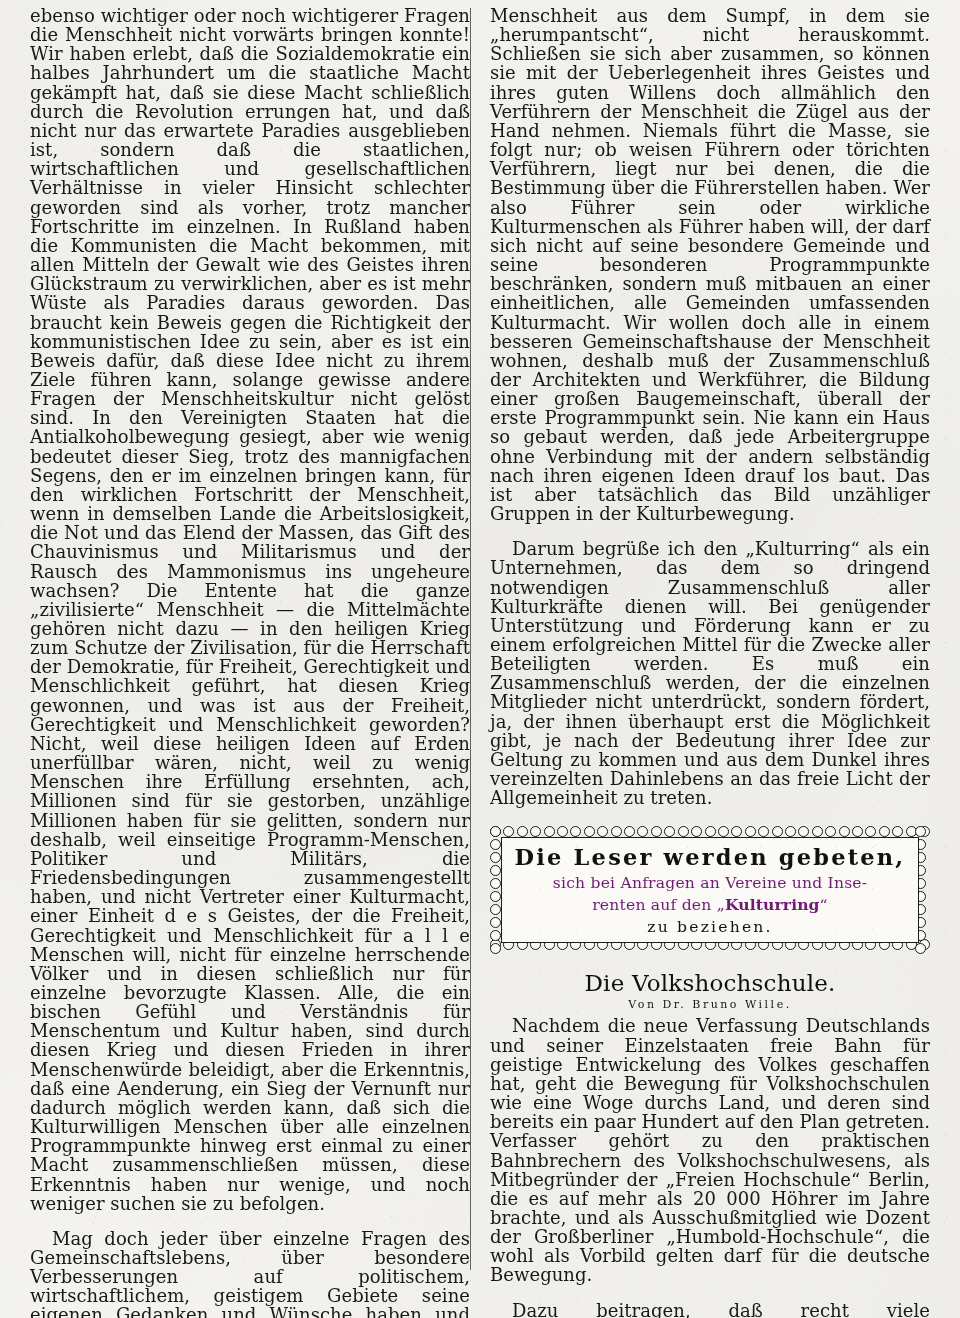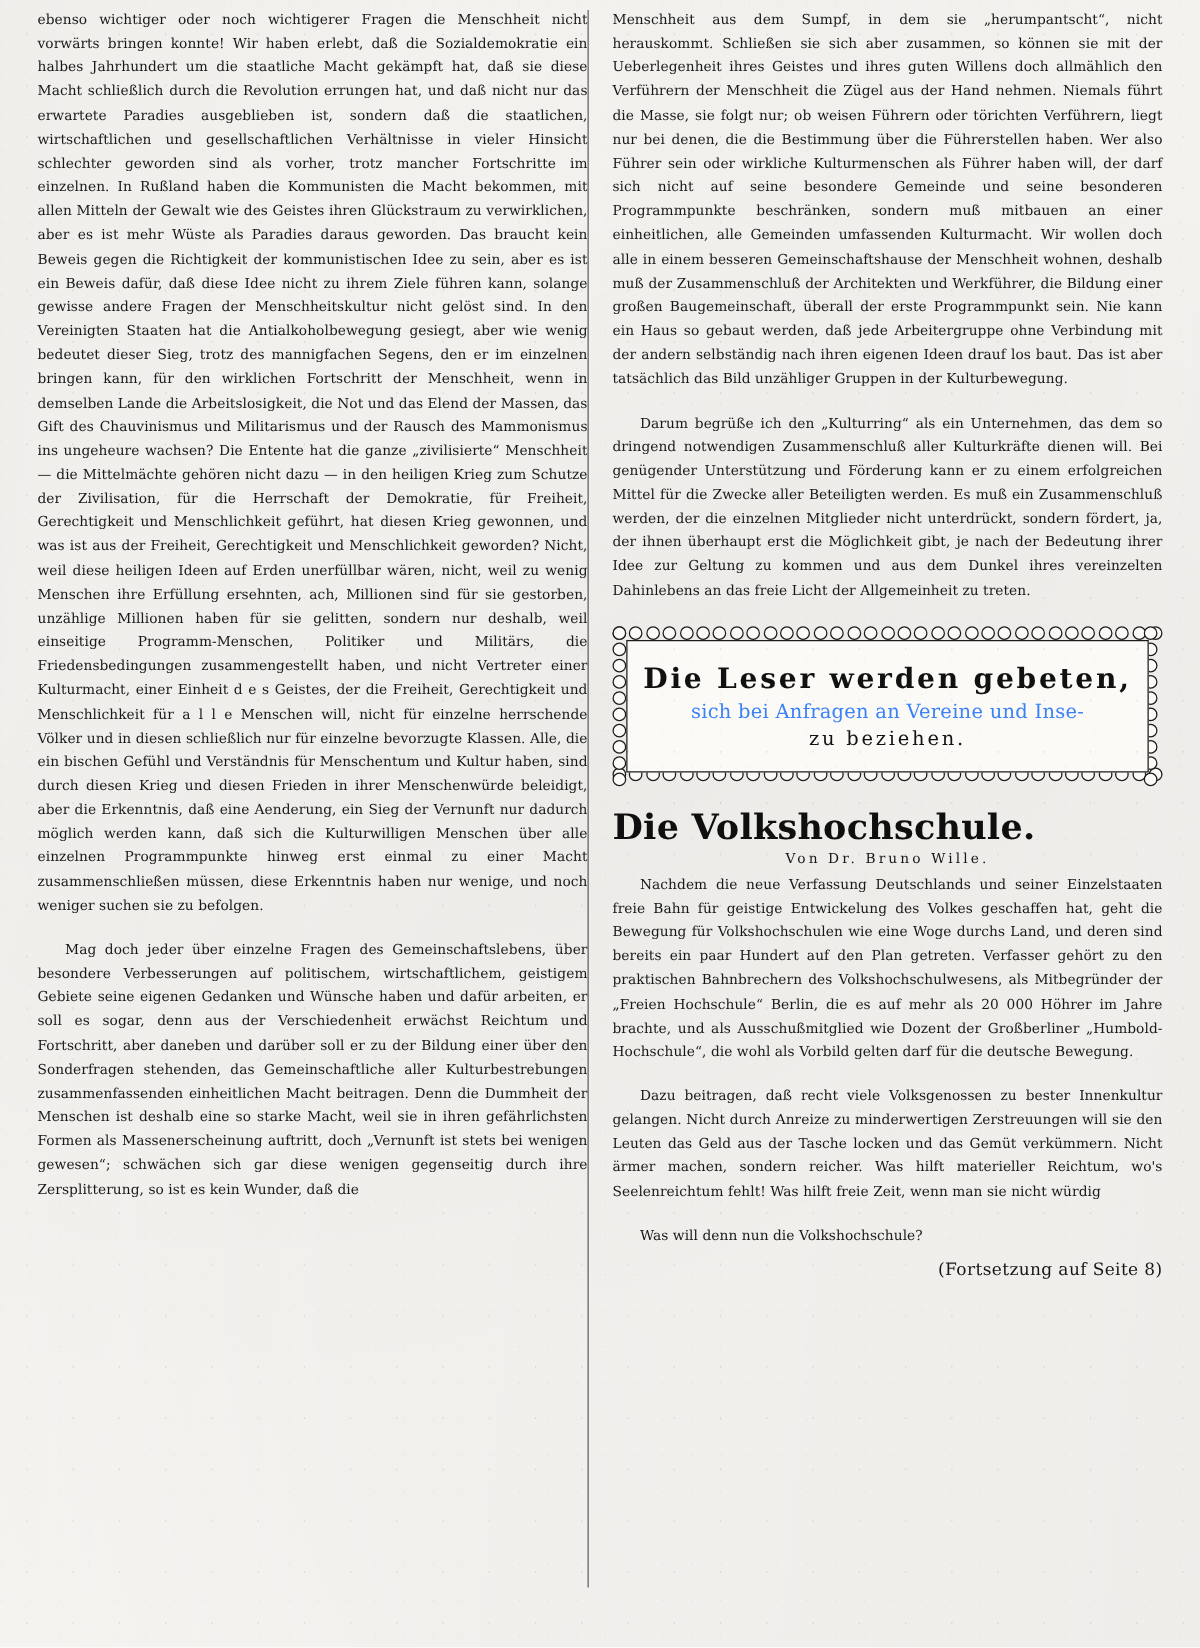--- a/index.html
+++ b/index.html
@@ -49,21 +49,21 @@
     width: 1px;
     height: 1262px;
     background: #3a3a3a;
     opacity: .78;
   }
 
   p.body-text {
     margin: 0 0 0 0;
     text-align: justify;
     text-justify: inter-word;
-    font-size: 11px;
+    font-size: 18px;
     line-height: 19.15px;
     letter-spacing: 0.05px;
     text-indent: 22px;
     hyphens: manual;
     color: #181818;
   }
   p.body-text.cont { text-indent: 0; }
   p.body-text + p.body-text { margin-top: 16px; }
 
   .sp { letter-spacing: 2.6px; }
@@ -116,36 +116,36 @@
     font-weight: bold;
     font-size: 22.5px;
     letter-spacing: 2.2px;
     line-height: 29px;
     color: #111;
   }
   .ad-line-2, .ad-line-3 {
     font-size: 15.6px;
     line-height: 22px;
     letter-spacing: .2px;
-    color: #3b82f6;
+    color: #701a75;
   }
   .ad-line-4 {
     font-size: 15.6px;
     line-height: 23px;
     letter-spacing: 2.2px;
     color: #131313;
   }
   .ad-line-3 b { font-weight: bold; letter-spacing: .1px; }
 
   
   .article-title {
     margin: 16px 0 2px 0;
-    text-align: left;
-    font-size: 28px;
-    font-weight: bold;
+    text-align: center;
+    font-size: 23px;
+    font-weight: normal;
     letter-spacing: .2px;
     color: #0f0f0f;
     font-family: "DejaVu Serif", "Liberation Serif", serif;
   }
   .article-byline {
     margin: 0 0 5px 0;
     text-align: center;
     font-size: 11px;
     letter-spacing: 2.5px;
     color: #161616;
@@ -281,20 +281,23 @@
             <span class="bead"></span>
             <span class="bead"></span>
             <span class="bead"></span>
             <span class="bead"></span>
             <span class="bead"></span>
           </div>
 
         <div class="ad-inner">
           <div class="ad-line-1">Die Leser werden gebeten,</div>
           <div class="ad-line-2">sich bei Anfragen an Vereine und Inse-</div>
+          <div class="ad-line-3">
+            <span>renten auf den „</span><b>Kulturring</b><span>“</span>
+          </div>
           <div class="ad-line-4">zu beziehen.</div>
         </div>
       </div>
 
       <h2 class="article-title">Die Volkshochschule.</h2>
       <div class="article-byline">Von Dr. Bruno Wille.</div>
 
       <p class="body-text">Nachdem die neue Verfassung Deutschlands und seiner Einzelstaaten freie Bahn für geistige Entwickelung des Volkes geschaffen hat, geht die Bewegung für Volkshochschulen wie eine Woge durchs Land, und deren sind bereits ein paar Hundert auf den Plan getreten. Verfasser gehört zu den praktischen Bahnbrechern des Volkshochschulwesens, als Mitbegründer der „Freien Hochschule“ Berlin, die es auf mehr als 20 000 Höhrer im Jahre brachte, und als Ausschußmitglied wie Dozent der Großberliner „Humbold-Hochschule“, die wohl als Vorbild gelten darf für die deutsche Bewegung.</p>
       <p class="body-text">Dazu beitragen, daß recht viele Volksgenossen zu bester Innenkultur gelangen. Nicht durch Anreize zu minderwertigen Zerstreuungen will sie den Leuten das Geld aus der Tasche locken und das Gemüt verkümmern. Nicht ärmer machen, sondern reicher. Was hilft materieller Reichtum, wo's Seelenreichtum fehlt! Was hilft freie Zeit, wenn man sie nicht würdig</p>
       <p class="body-text sp">Was will denn nun die Volkshochschule?</p>

